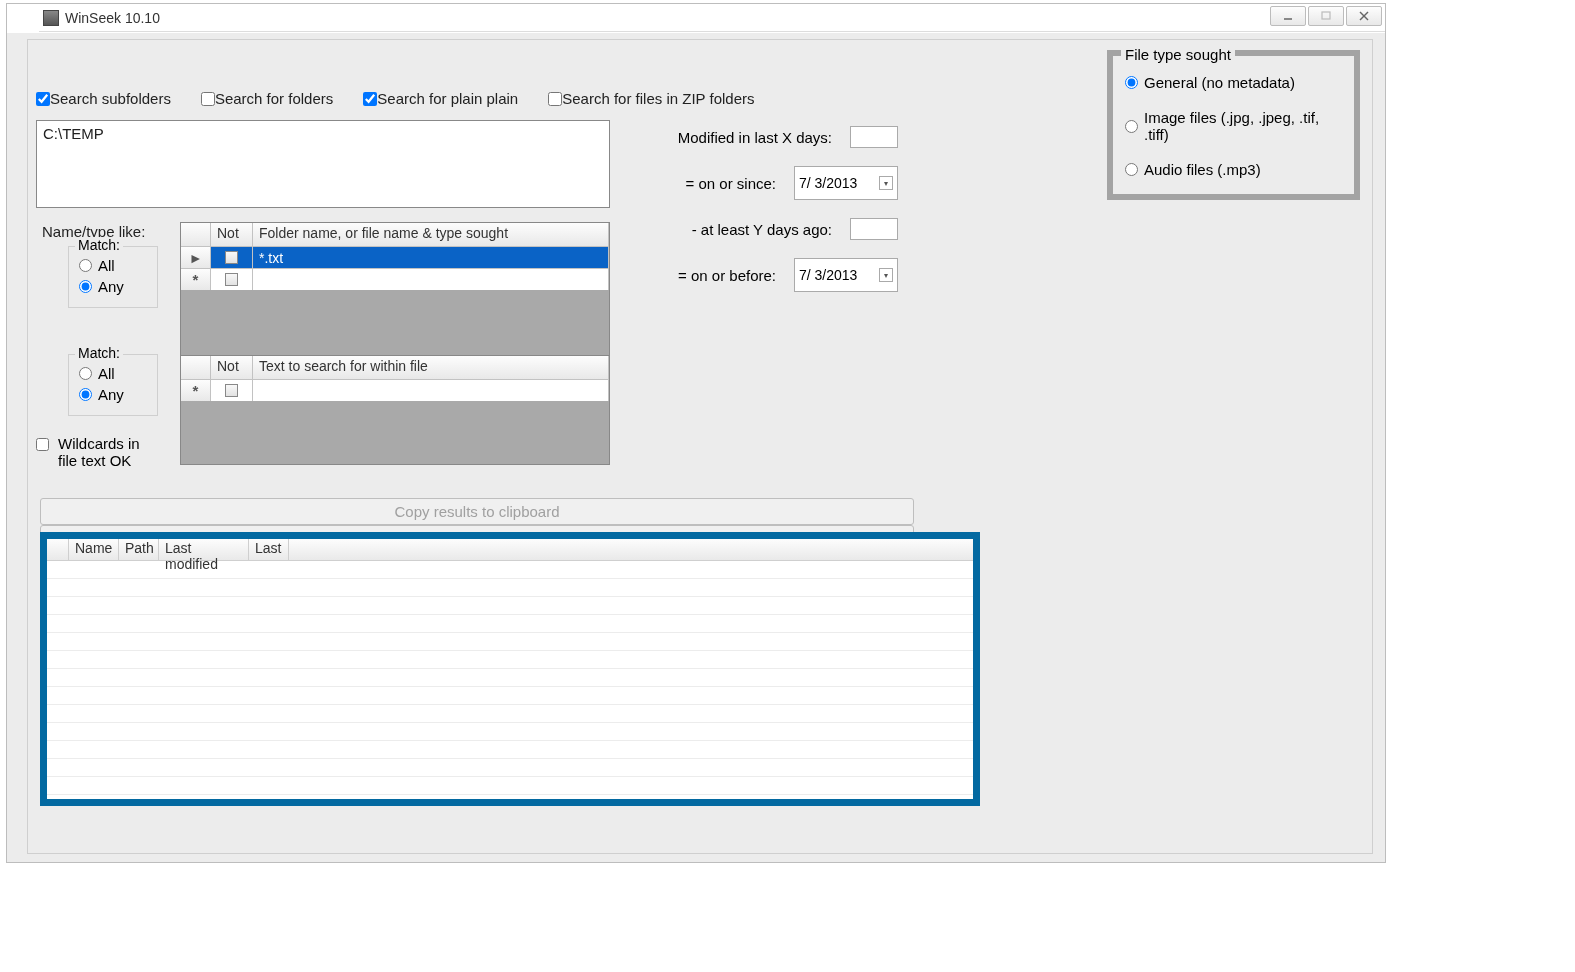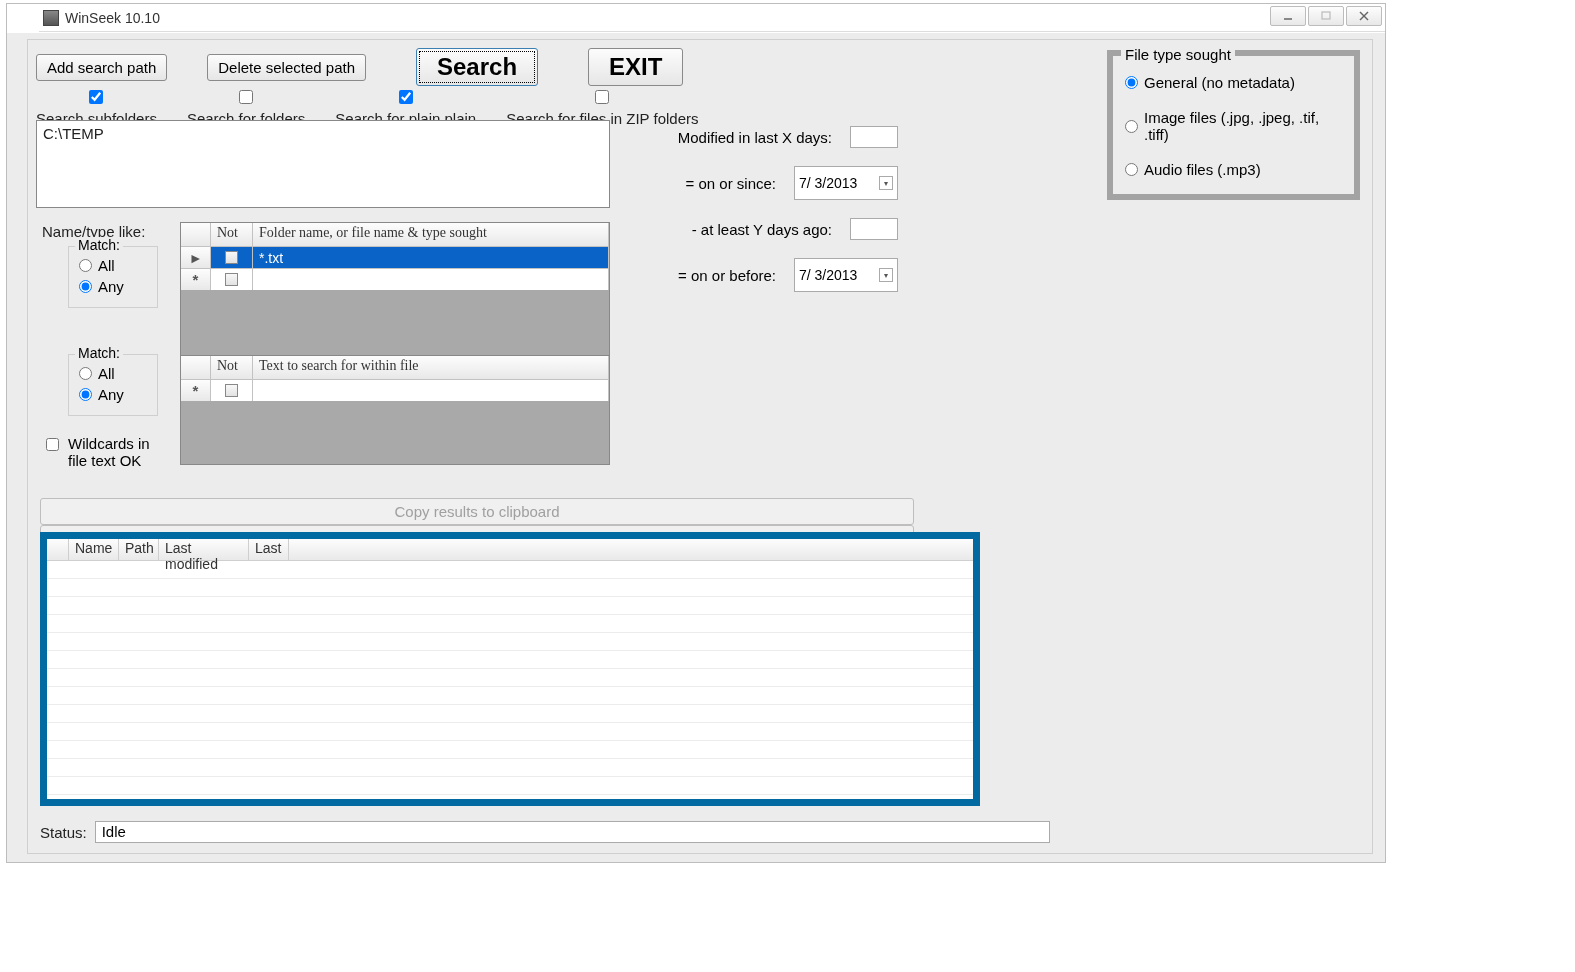--- a/index.html
+++ b/index.html
@@ -107,22 +107,20 @@
     position: absolute;
     top: 50px;
     left: 8px;
     display: flex;
     align-items: center;
     gap: 30px;
   }
   .chk {
     display: inline-flex;
     align-items: center;
-    gap: 6px;
-    flex-direction: column;
   }
   .chk input[type=checkbox] {
     width: 14px; height: 14px;
     margin: 0;
   }
   .chk span { font-size: 15px; color: #222; }
   .paths-box {
     position: absolute;
     left: 8px;
     top: 80px;
@@ -153,21 +151,21 @@
     background: #ECECEC; padding: 0 3px;
     font-size: 14px;
   }
   .rad {
     display: flex; align-items: center; gap: 6px;
     margin: 4px 0;
   }
   .rad input { margin: 0; width: 13px; height: 13px; }
   .wild-check {
     position: absolute;
-    left: 14px; top: 395px;
+    left: 4px; top: 395px;
     display: flex;
     align-items: flex-start;
     gap: 6px;
   }
   .wild-check span { line-height: 1.15; }
   .grid {
     position: absolute;
     background: #A9A9A9;
     border: 1px solid #888;
     width: 430px;
@@ -177,21 +175,20 @@
   .grid-header {
     display: flex;
     height: 23px;
     background: linear-gradient(#fdfdfd,#e8e8e8);
   }
   .grid-header div {
     border-right: 1px solid #c2c2c2;
     padding: 2px 6px;
     font-size: 14px;
     color: #333;
-    font-family: Liberation Serif, serif;
   }
   .grid-row {
     display: flex;
     height: 22px;
     background: #fff;
   }
   .grid-row.sel {
     background: #0a63c6;
     color: #fff;
   }
@@ -342,26 +339,20 @@
             <line x1="2" y1="2" x2="10" y2="10" stroke="#666" stroke-width="1.5"></line>
             <line x1="10" y1="2" x2="2" y2="10" stroke="#666" stroke-width="1.5"></line>
           </svg>
       </div>
     </div>
   </div>
 
   <div class="client">
     <div class="main-border">
 
-      <div class="row-top">
-        <button class="btn" style="margin-right:40px">Add search path</button>
-        <button class="btn" style="margin-right:50px">Delete selected path</button>
-        <button class="btn big focus" style="margin-right:50px">Search</button>
-        <button class="btn big">EXIT</button>
-      </div>
 
       <div class="check-row">
         <label class="chk">
           <input type="checkbox" checked="" style="">
           <span>Search subfolders</span>
         </label>
         <label class="chk">
           <input type="checkbox" style="">
           <span>Search for folders</span>
         </label>
@@ -513,20 +504,16 @@
           <div class="r-row"></div>
           <div class="r-row"></div>
           <div class="r-row"></div>
           <div class="r-row"></div>
           <div class="r-row"></div>
           <div class="r-row"></div>
           <div class="r-row"></div>
         </div>
       </div>
 
-      <div class="status-row">
-        <span class="label">Status:</span>
-        <div class="status-box">Idle</div>
-      </div>
 
     </div>
   </div>
 </div>
 
 </body></html>

